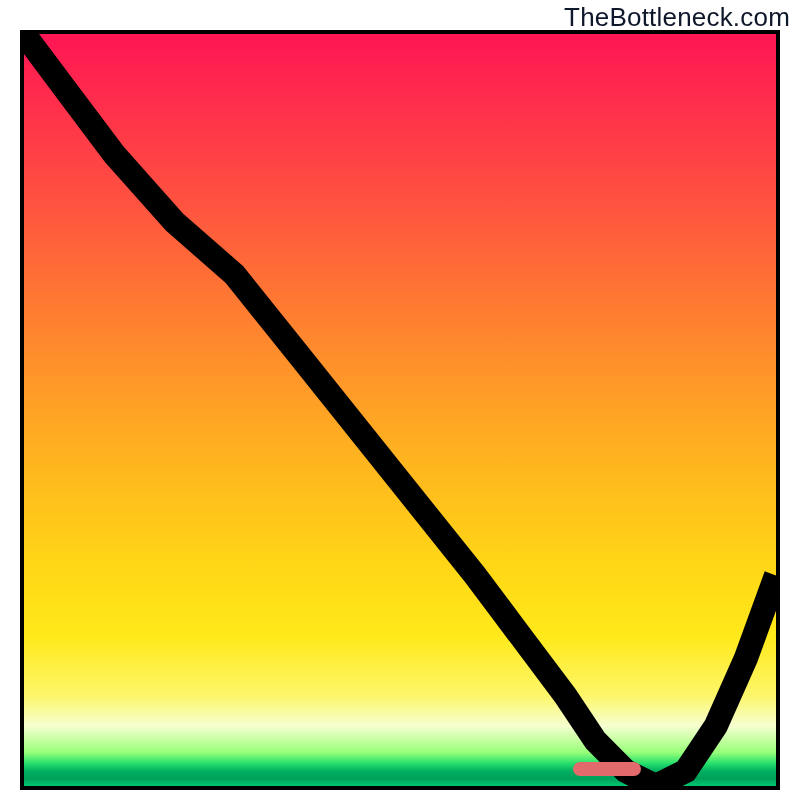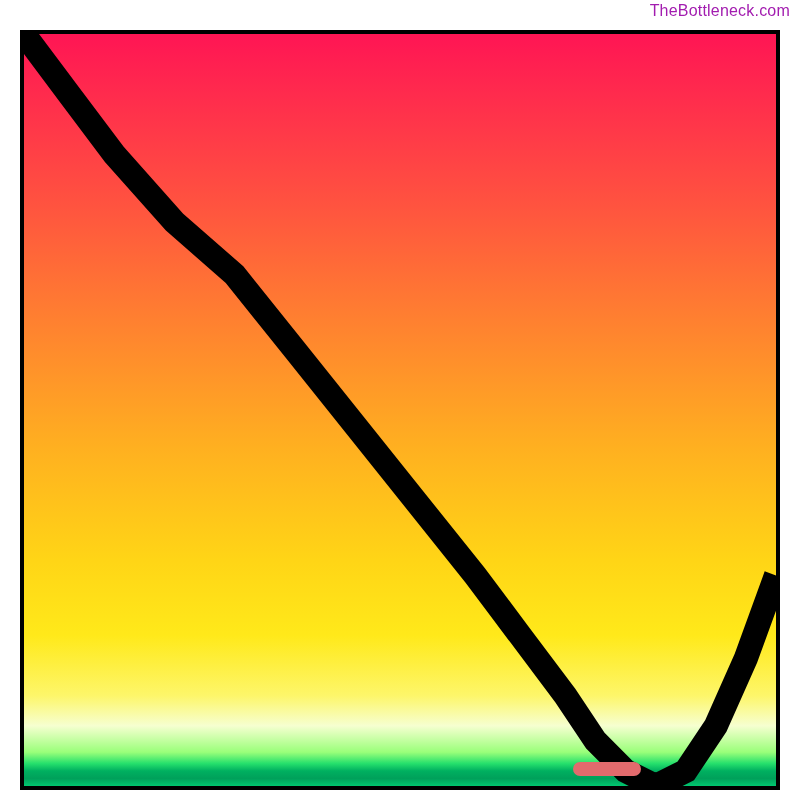--- a/index.html
+++ b/index.html
@@ -12,22 +12,22 @@
   }
   .stage {
     position: relative;
     width: 800px;
     height: 800px;
   }
   .watermark {
     position: absolute;
     top: 2px;
     right: 10px;
-    color: #a21caf;
-    font-size: 16px;
+    color: #0f172a;
+    font-size: 26px;
     font-weight: 400;
     letter-spacing: 0.2px;
     z-index: 5;
   }
   .plot-frame {
     position: absolute;
     left: 20px;
     top: 30px;
     width: 760px;
     height: 760px;

